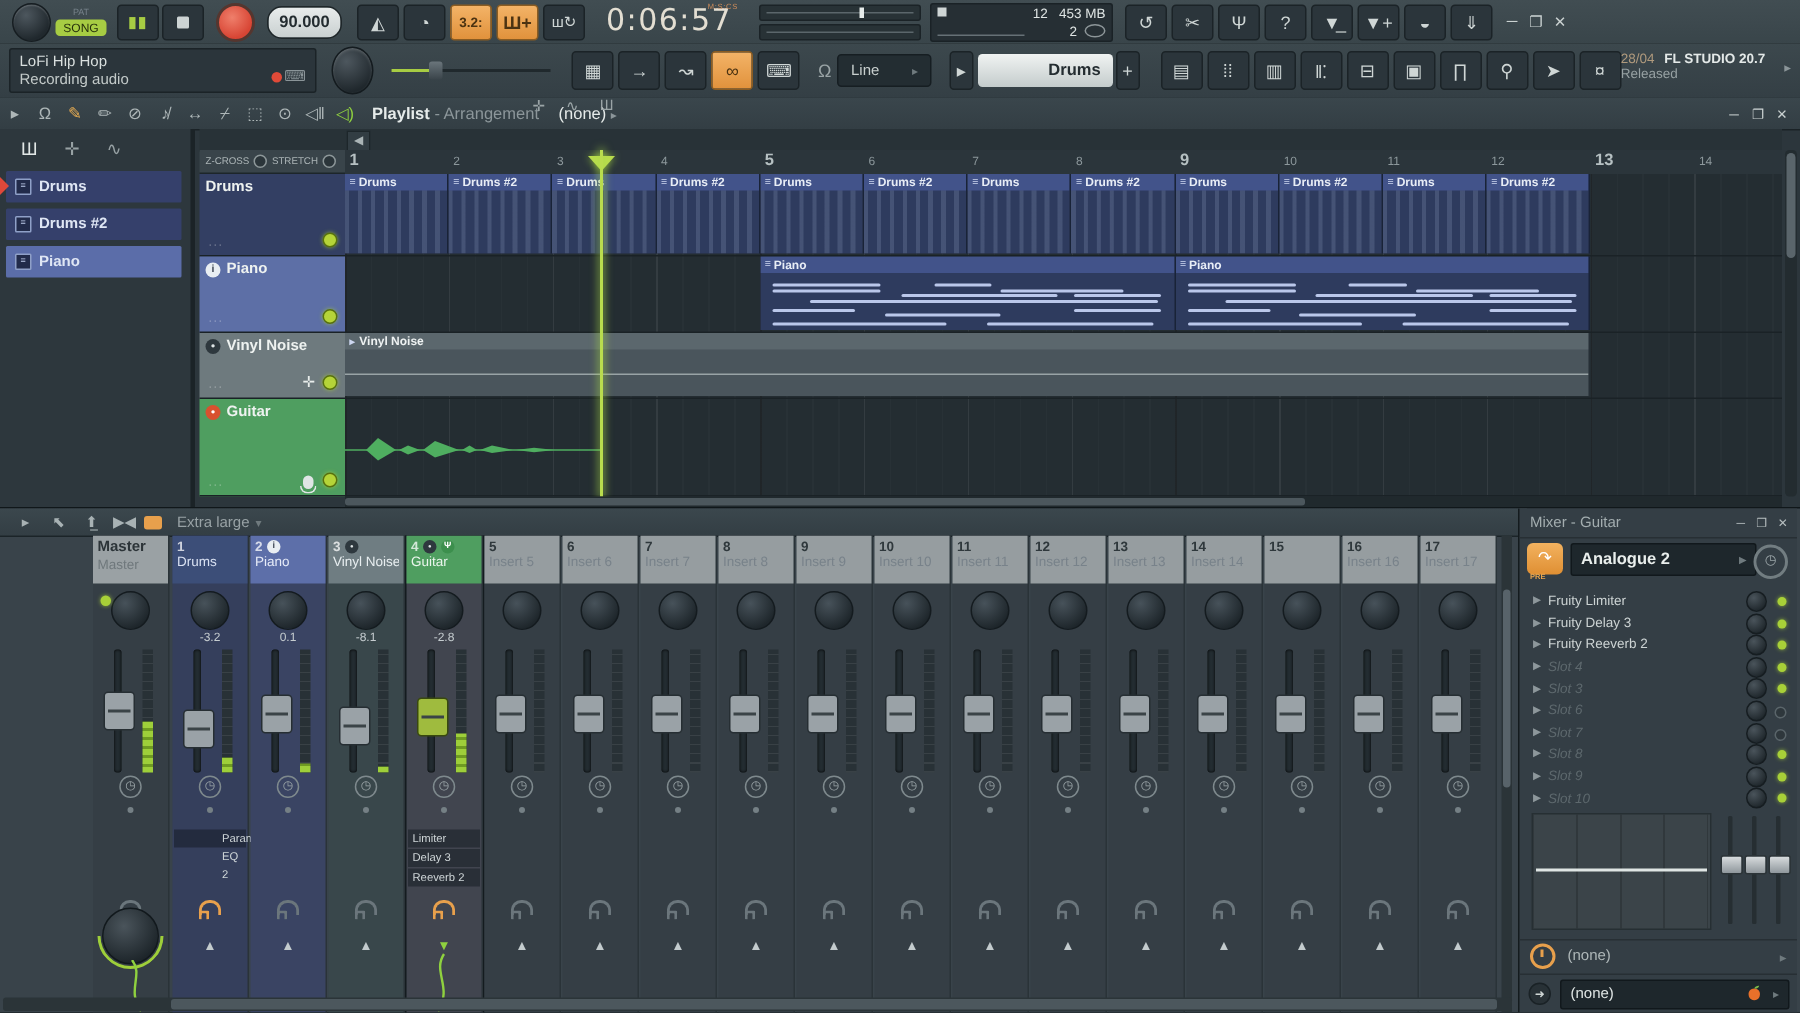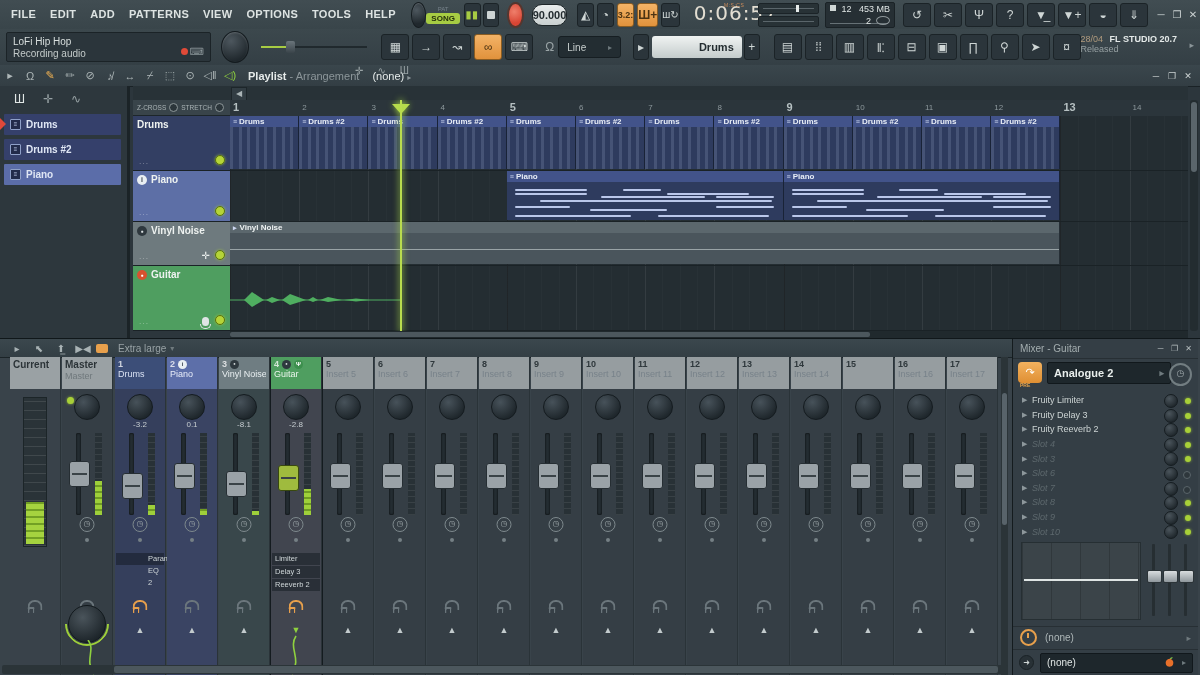--- a/index.html
+++ b/index.html
@@ -11,21 +11,21 @@
         border-bottom:1px solid #1c2427;display:flex;align-items:center;}
   .menu-item{font-size:11px;font-weight:bold;letter-spacing:.3px;color:#dde3e2;padding:0 7px;line-height:29px;cursor:default;}
   .tknob{width:24px;height:24px;border-radius:50%;background:radial-gradient(circle at 35% 30%,#4d575e,#20282d 72%);
         border:1px solid #161d21;box-shadow:inset 0 1px 1px rgba(255,255,255,.18);}
   .btn{background:linear-gradient(#323d43,#28323 7);background-color:#2b353b;border:1px solid #1b2327;border-radius:3px;
        display:flex;align-items:center;justify-content:center;color:#cfd6d5;}
   .btn.orange{background:linear-gradient(#f3b367,#e1923c);color:#4c3312;border-color:#8a5c22;}
   .tbtn{width:26px;height:22px;font-size:12px;}
   .patsong{display:flex;flex-direction:column;align-items:center;justify-content:center;width:40px;height:24px;}
   .pat-lbl{font-size:6px;color:#76828a;line-height:7px;}
-  .song-lbl{font-size:8px;font-weight:bold;background:#a7cc43;color:#26300c;border-radius:3px;padding:1px 5px;line-height:9px;}
+  .song-lbl{font-size:8px;font-weight:normal;background:#a7cc43;color:#26300c;border-radius:3px;padding:1px 5px;line-height:9px;}
   .pause-glyph{color:#a7cc43;font-size:10px;font-weight:bold;letter-spacing:1px;}
   .stop-glyph{width:8px;height:8px;background:#cdd4d4;border-radius:1px;}
   .rec-btn{width:22px;height:22px;border-radius:50%;background:radial-gradient(circle at 40% 35%,#ef7f6b,#d84534 70%);
            border:2px solid #55362f;}
   .tempo{height:20px;width:48px;background:linear-gradient(#e8ecec,#c9d0d0);border-radius:10px;border:1px solid #1e2629;
          color:#232c30;font-size:11px;font-weight:bold;display:flex;align-items:center;justify-content:center;}
   .timewrap{position:relative;width:86px;height:29px;}
   .time{position:absolute;left:0;top:1px;font-size:20px;color:#e3ded2;letter-spacing:1px;font-family:"DejaVu Sans",sans-serif;}
   .timeunit{position:absolute;right:-2px;top:2px;font-size:5px;color:#c8residue;color:#cf8d5a;letter-spacing:.5px;}
   .sliderpanel{width:108px;height:24px;display:flex;flex-direction:column;gap:2px;justify-content:center;}
@@ -227,30 +227,20 @@
   .fruit{position:absolute;right:16px;top:2px;width:13px;height:13px;}
   .rowarr{margin-left:auto;margin-right:7px;color:#6f7a7e;font-size:9px;}
   svg{display:block;}
 </style>
 </head>
 <body>
 
 <div id="app">
 
   <div id="bar1">
-    <div id="menu" style="display:flex;margin-left:4px;">
-        <div class="menu-item">FILE</div>
-        <div class="menu-item">EDIT</div>
-        <div class="menu-item">ADD</div>
-        <div class="menu-item">PATTERNS</div>
-        <div class="menu-item">VIEW</div>
-        <div class="menu-item">OPTIONS</div>
-        <div class="menu-item">TOOLS</div>
-        <div class="menu-item">HELP</div>
-      </div>
     <div class="tknob" style="margin-left:8px;"></div>
     <div class="patsong">
       <span class="pat-lbl">PAT</span>
       <span class="song-lbl">SONG</span>
     </div>
     <div class="btn tbtn" style="margin-left:4px;">
         <span class="pause-glyph">▮▮</span>
       </div>
     <div class="btn tbtn" style="margin-left:2px;">
         <span class="stop-glyph"></span>
@@ -696,29 +686,20 @@
     <div id="mx-toolbar">
       <span class="mxt-icon">▸</span>
       <span class="mxt-icon">⬉</span>
       <span class="mxt-icon">⬆̲</span>
       <span class="mxt-icon">▶◀</span>
       <span class="mxt-rect"></span>
       <span class="mx-size">Extra large</span>
       <span style="color:#6f7a7e;font-size:8px;">▾</span>
     </div>
     <div id="strips">
-        <div class="strip" style="left: 10px; background: rgb(57, 66, 74);">
-          <div class="shead" style="background: rgb(154, 161, 164);">
-            <div class="nm" style="color: rgb(44, 52, 56); font-weight: bold; font-size: 10px; line-height: 12px;">Current</div>
-          </div>
-          <div class="bigmeter">
-            <div class="fill"></div>
-          </div>
-          <div class="phones"></div>
-        </div>
         <div class="strip" style="left: 62px; background: rgb(53, 62, 69);">
           <div class="shead" style="background: rgb(154, 161, 164);">
             <div class="nm" style="color: rgb(44, 52, 56); font-weight: bold; font-size: 10px; line-height: 12px;">Master</div>
             <div class="nm" style="color: rgb(111, 120, 124); font-size: 9px; line-height: 11px;">Master</div>
           </div>
           <div class="sknob"></div>
           <div style="position: absolute; left: 5px; top: 40px; width: 7px; height: 7px; border-radius: 50%; background: rgb(168, 208, 56); box-shadow: rgba(168, 208, 56, 0.8) 0px 0px 3px;"></div>
           <div class="ftrack"></div>
           <div class="fhandle" style="top: 104px;"></div>
           <div class="smeter">

